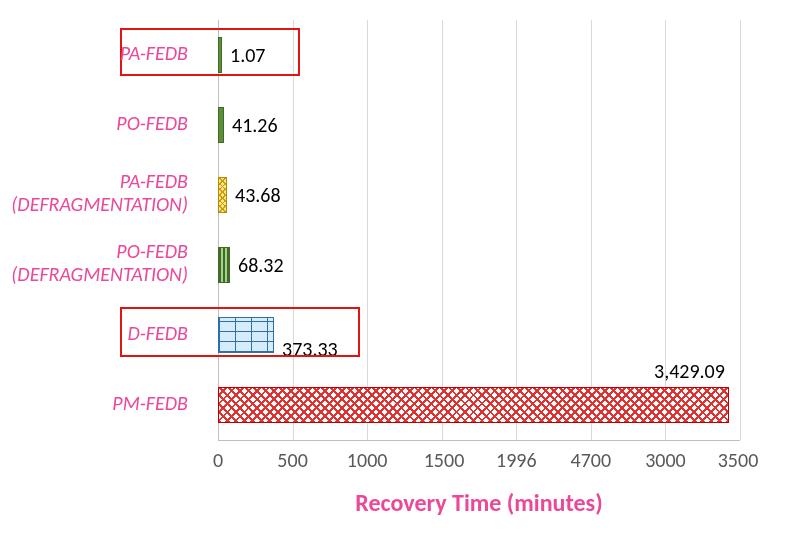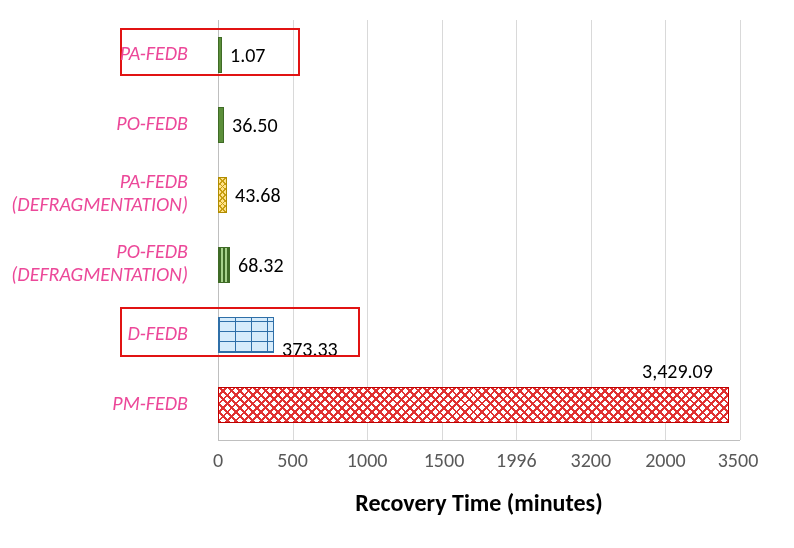--- a/index.html
+++ b/index.html
@@ -75,21 +75,21 @@
     transform: translateX(-50%);
   }
   .x-title {
     position: absolute;
     left: 218px;
     top: 488px;
     width: 522px;
     text-align: center;
     font-size: 24px;
     font-weight: bold;
-    color: #000000;
+    color: #ec4899;
   }
   .highlight {
     position: absolute;
     border: 2px solid #e11313;
     box-sizing: border-box;
     pointer-events: none;
   }
 
   
 
@@ -158,41 +158,41 @@
     <div class="grid-line" style="left:447.43px"></div>
     <div class="grid-line" style="left:522px"></div>
 
     <div class="bar-row" style="top:17px">
       <div class="bar fill-green-solid" style="width:4px"></div>
       <div class="bar-label" style="left:12px; top:6px">1.07</div>
     </div>
 
     <div class="bar-row" style="top:87px">
       <div class="bar fill-green-solid" style="width:6px"></div>
-      <div class="bar-label" style="left:14px; top:6px">36.50</div>
+      <div class="bar-label" style="left:14px; top:6px">41.26</div>
     </div>
 
     <div class="bar-row" style="top:157px">
       <div class="bar fill-yellow-hatch" style="width:9px"></div>
       <div class="bar-label" style="left:17px; top:6px">43.68</div>
     </div>
 
     <div class="bar-row" style="top:227px">
       <div class="bar fill-green-hatch" style="width:12px"></div>
       <div class="bar-label" style="left:20px; top:6px">68.32</div>
     </div>
 
     <div class="bar-row" style="top:297px">
       <div class="bar fill-blue-brick" style="width:56px"></div>
       <div class="bar-label" style="left:64px; top:20px">373.33</div>
     </div>
 
     <div class="bar-row" style="top:367px">
       <div class="bar fill-red-checker" style="width:511px"></div>
-      <div class="bar-label" style="left:424px; top:-28px">3,429.09</div>
+      <div class="bar-label" style="left:436px; top:-28px">3,429.09</div>
     </div>
   </div>
 
   <div class="highlight" style="left:120px; top:28px;  width:180px; height:48px"></div>
   <div class="highlight" style="left:120px; top:307px; width:240px; height:50px"></div>
 
   <div class="cat-label" style="top:42px"><span>PA-FEDB</span></div>
   <div class="cat-label" style="top:112px"><span>PO-FEDB</span></div>
   <div class="cat-label" style="top:170px">
     <span>PA-FEDB</span><br>
@@ -205,19 +205,19 @@
   <div class="cat-label" style="top:322px"><span>D-FEDB</span></div>
   <div class="cat-label" style="top:392px"><span>PM-FEDB</span></div>
 
   <div class="x-axis"></div>
 
   <div class="tick-label" style="left:218px">0</div>
   <div class="tick-label" style="left:292.57px">500</div>
   <div class="tick-label" style="left:367.14px">1000</div>
   <div class="tick-label" style="left:444px">1500</div>
   <div class="tick-label" style="left:516.29px">1996</div>
-  <div class="tick-label" style="left:590.86px">3200</div>
-  <div class="tick-label" style="left:665.43px">2000</div>
+  <div class="tick-label" style="left:590.86px">4700</div>
+  <div class="tick-label" style="left:665.43px">3000</div>
   <div class="tick-label" style="left:738px">3500</div>
 
   <div class="x-title">Recovery Time (minutes)</div>
 
 </div>
 
 </body></html>

